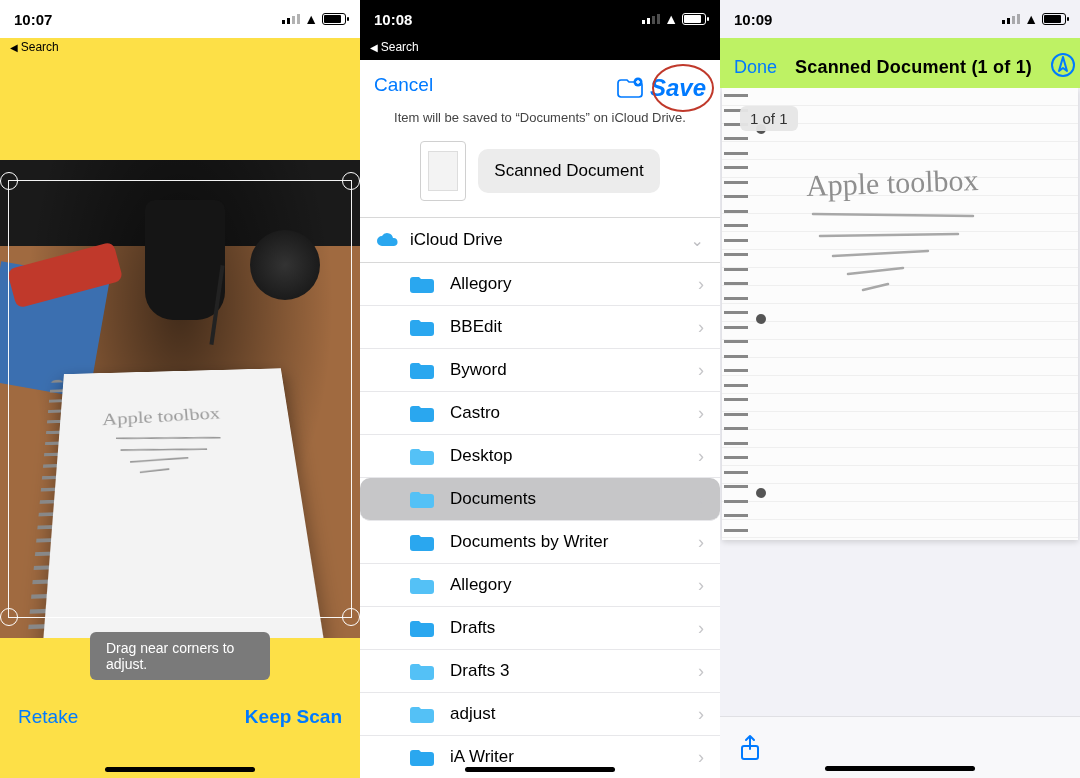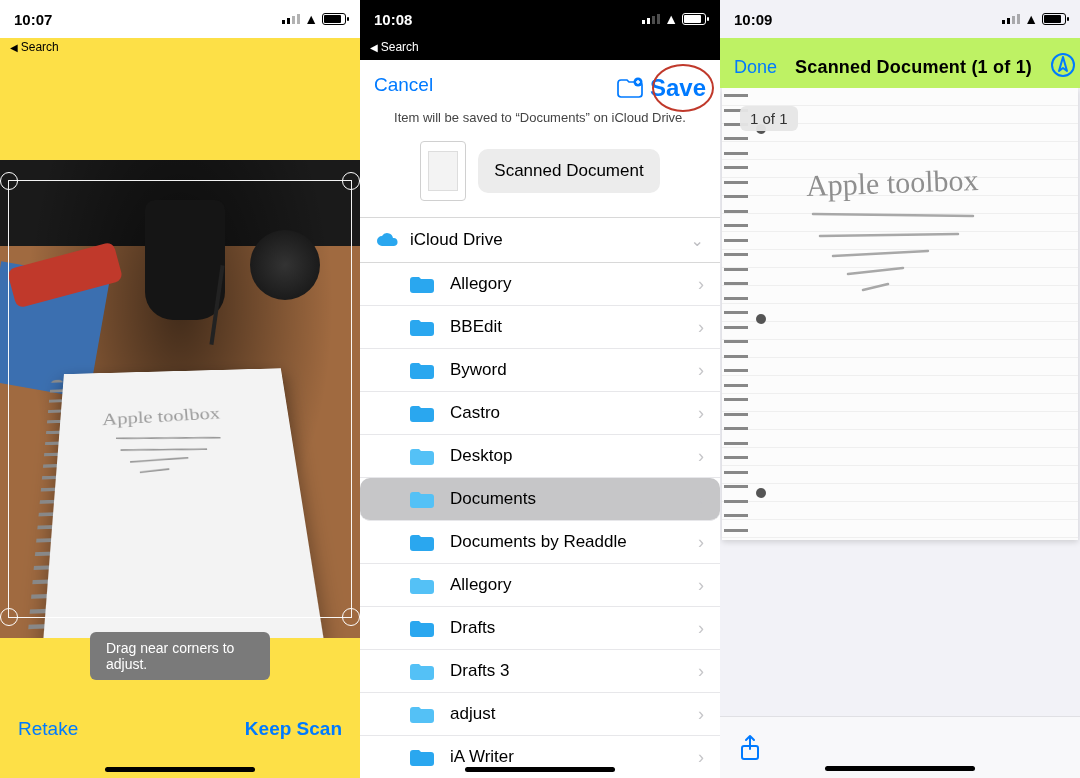--- a/index.html
+++ b/index.html
@@ -42,27 +42,27 @@
   .scribble svg { width:100%; height:100%; }
   .coffee { position:absolute; top:40px; left:145px; width:80px; height:120px; background:#151515; border-radius:10px 10px 28px 28px; }
   .lens { position:absolute; top:70px; right:40px; width:70px; height:70px; background:radial-gradient(circle,#333,#111); border-radius:50%; }
   .strap { position:absolute; top:95px; left:10px; width:110px; height:40px; background:#c0392b; border-radius:8px; transform:rotate(-15deg);}
   .cloth { position:absolute; top:110px; left:-10px; width:110px; height:120px; background:#3b6fb0; transform:rotate(10deg);}
   .pen { position:absolute; top:105px; left:215px; width:4px; height:80px; background:#222; transform:rotate(8deg);}
   .crop-rect { position:absolute; left:8px; top:20px; right:8px; bottom:20px; border:1.5px solid rgba(255,255,255,.95); }
   .handle { position:absolute; width:18px; height:18px; border:1.5px solid #fff; border-radius:50%; background:transparent; }
   .h-tl{left:-9px;top:-9px}.h-tr{right:-9px;top:-9px}.h-bl{left:-9px;bottom:-9px}.h-br{right:-9px;bottom:-9px}
   .hint-pill { position:absolute; left:50%; transform:translateX(-50%); bottom: 98px; background:#7a7a7a; color:#fff; padding:8px 16px; border-radius:6px; font-size:14px; }
-  .crop-actions { position:absolute; left:0; right:0; bottom:38px; display:flex; justify-content:space-between; padding:0 18px; font-size:19px; color:#007aff; font-weight:500;}
+  .crop-actions { position:absolute; left:0; right:0; bottom:50px; display:flex; justify-content:space-between; padding:0 18px; font-size:19px; color:#007aff; font-weight:500;}
   .homebar { position:absolute; bottom:6px; left:50%; transform:translateX(-50%); width:150px; height:5px; background:#000; border-radius:3px; }
 
   
   .sheet-top { display:flex; align-items:flex-start; justify-content:space-between; padding:14px 14px 8px 14px; }
   .cancel { color:#007aff; font-size:19px; }
-  .save-group { display:flex; align-items:center; gap:6px; position:relative;}
+  .save-group { display:flex; align-items:center; gap:6px; position:relative;font-style:italic;}
   .folder-plus svg { width:28px; height:22px; display:block; }
   .save { color:#007aff; font-size:24px; font-weight:700; }
   .save-circle { position:absolute; right:-8px; top:-10px; width:62px; height:48px; border:2px solid #c0392b; border-radius:50%/50%; pointer-events:none;}
   .hint-line { text-align:center; font-size:13px; color:#444; padding:0 10px 10px 10px;}
   .doc-row { display:flex; justify-content:center; align-items:center; gap:12px; padding:6px 0 16px 0;}
   .doc-thumb { width:46px; height:60px; border:1px solid #d0d0d0; border-radius:4px; background:linear-gradient(#fff,#fff); display:flex; align-items:center; justify-content:center;}
   .doc-thumb .mini { width:30px; height:40px; background:#f3f3f3; border:1px solid #ddd;}
   .doc-name { background:#ececec; padding:12px 16px; border-radius:10px; font-size:17px;}
   .divider { height:1px; background:#d8d8d8; }
   .drive-row { display:flex; align-items:center; padding:12px 16px; gap:12px; font-size:17px;}
@@ -263,21 +263,21 @@
     </span>
     <span class="label">Documents</span>
     <span class="chev">›</span>
       </div>
       <div class="folder-item">
     <span class="folder-icon">
       <svg viewBox="0 0 28 22">
             <path d="M2 7 q0-3 3-3 h6 l2 2 h10 q3 0 3 3 v8 q0 3-3 3 H5 q-3 0-3-3 Z" fill="#2aa7ef"></path>
           </svg>
     </span>
-    <span class="label">Documents by Readdle</span>
+    <span class="label">Documents by Writer</span>
     <span class="chev">›</span>
       </div>
       <div class="folder-item">
     <span class="folder-icon">
       <svg viewBox="0 0 28 22">
             <path d="M2 7 q0-3 3-3 h6 l2 2 h10 q3 0 3 3 v8 q0 3-3 3 H5 q-3 0-3-3 Z" fill="#54c1f6"></path>
           </svg>
     </span>
     <span class="label">Allegory</span>
     <span class="chev">›</span>

